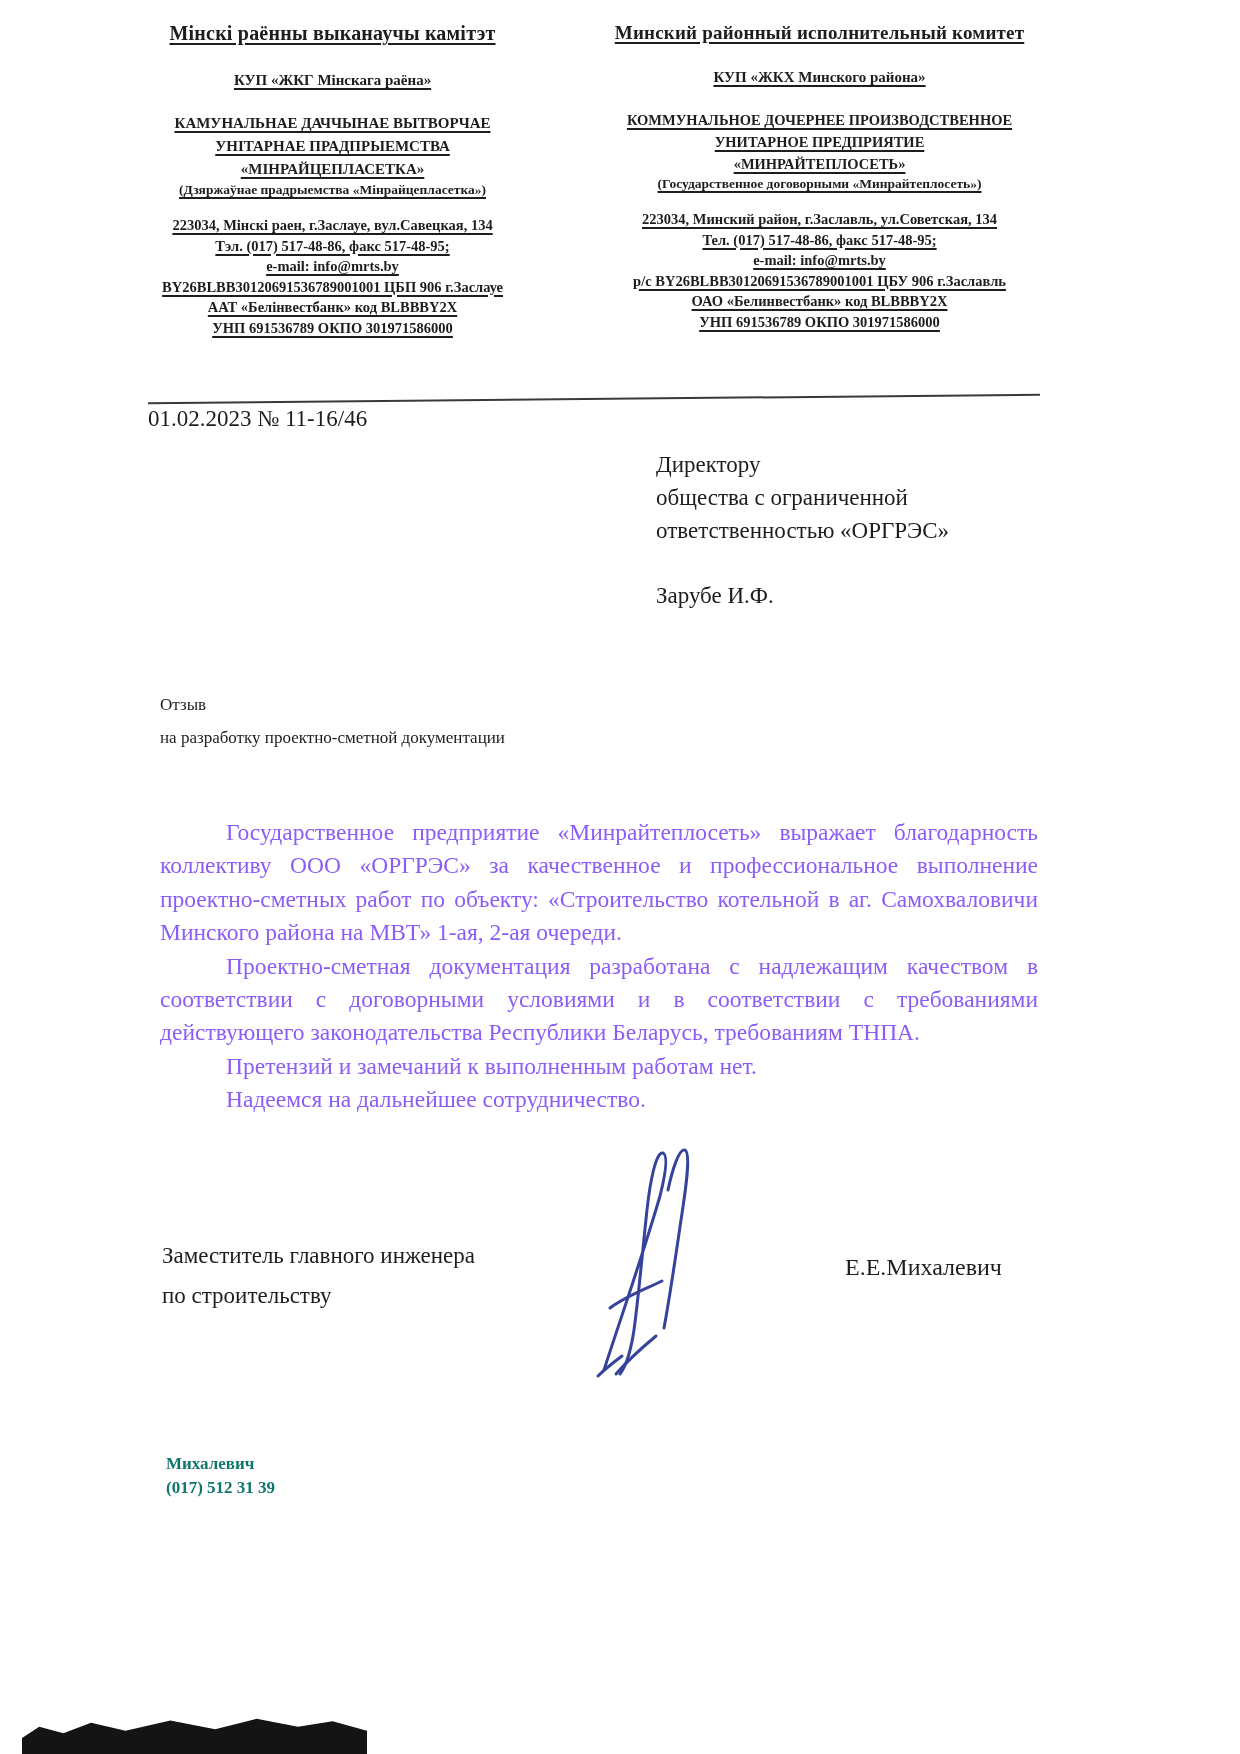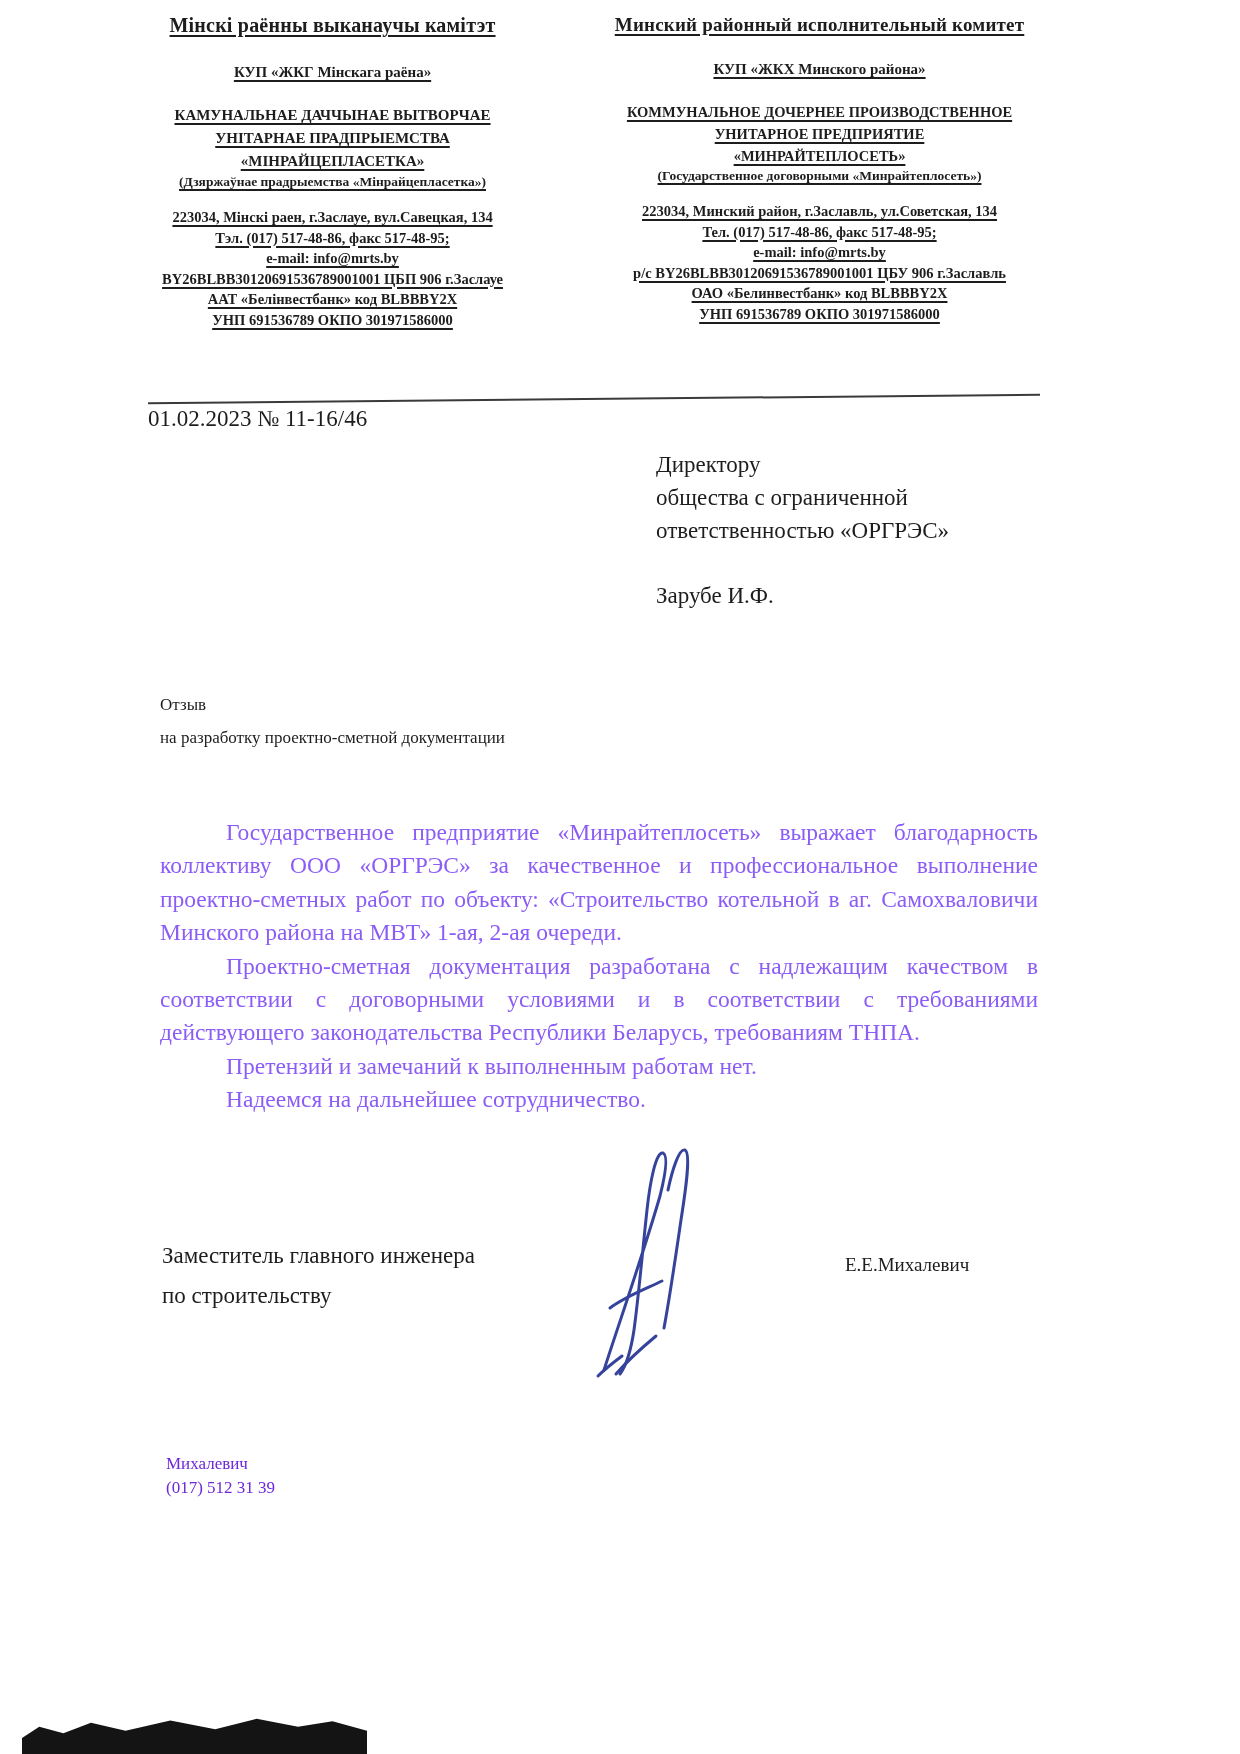--- a/index.html
+++ b/index.html
@@ -3,21 +3,21 @@
 <meta charset="utf-8">
 <style>
   html,body { margin:0; padding:0; background:#e8e8e8; }
   .page {
     position:relative; width:1240px; height:1754px; margin:0 auto;
     background:#ffffff; overflow:hidden;
     font-family:"Liberation Serif","DejaVu Serif",serif;
     color:#1d1d1d;
   }
   
-  .hdr { position:absolute; top:14px; left:146px; width:896px; display:flex;gap:24px; }
+  .hdr { position:absolute; top:22px; left:146px; width:896px; display:flex;gap:24px; }
   .hdr-col { text-align:center; font-weight:bold; }
   .hdr-col .u { text-decoration:underline; text-decoration-thickness:1.5px; text-underline-offset:3px; }
   .hdr-left  { width:384px; }
   .hdr-right { width:458px; margin-left:54px; }
   .hdr-title-l { font-size:20px; letter-spacing:.2px; margin-bottom:27px; }
   .hdr-title-r { font-size:19px; letter-spacing:.2px; margin-bottom:25px; }
   .hdr-kup  { font-size:15px; margin-bottom:23px; }
   .hdr-org  { font-size:15px; line-height:23px; }
   .hdr-org-r{ font-size:14.5px; line-height:22px; }
   .hdr-alt  { font-size:13.5px; margin-top:1px; }
@@ -33,24 +33,24 @@
   
   .subject { position:absolute; left:160px; top:688px; font-size:17px; line-height:33px; }
   
   .body-text {
     position:absolute; left:160px; top:816px; width:878px;
     font-size:23.5px; line-height:33.4px; text-align:justify; color:#8b5cf6;
   }
   .body-text p { margin:0; text-indent:66px; text-align-last:left; }
   
   .sig-position { position:absolute; left:162px; top:1236px; font-size:23px; line-height:40px; }
-  .sig-name { position:absolute; left:845px; top:1254px; font-size:19px; }
+  .sig-name { position:absolute; left:845px; top:1254px; font-size:24px; }
   .sig-scribble { position:absolute; left:570px; top:1138px; width:160px; height:250px; }
   
-  .footer { position:absolute; left:166px; top:1452px; font-size:17px; line-height:24px; color:#6d28d9; }
+  .footer { position:absolute; left:166px; top:1452px; font-size:17px; line-height:24px; color:#0f766e;font-weight:bold; }
   
   .scan-blob {
     position:absolute; left:22px; top:1714px; width:345px; height:40px;
     background:#141414;
     clip-path:polygon(0 60%, 5% 32%, 12% 48%, 20% 22%, 30% 42%, 43% 16%, 56% 38%,
                       68% 12%, 80% 32%, 90% 18%, 100% 42%, 100% 100%, 0 100%);
   }
 </style>
 </head>
 <body>

